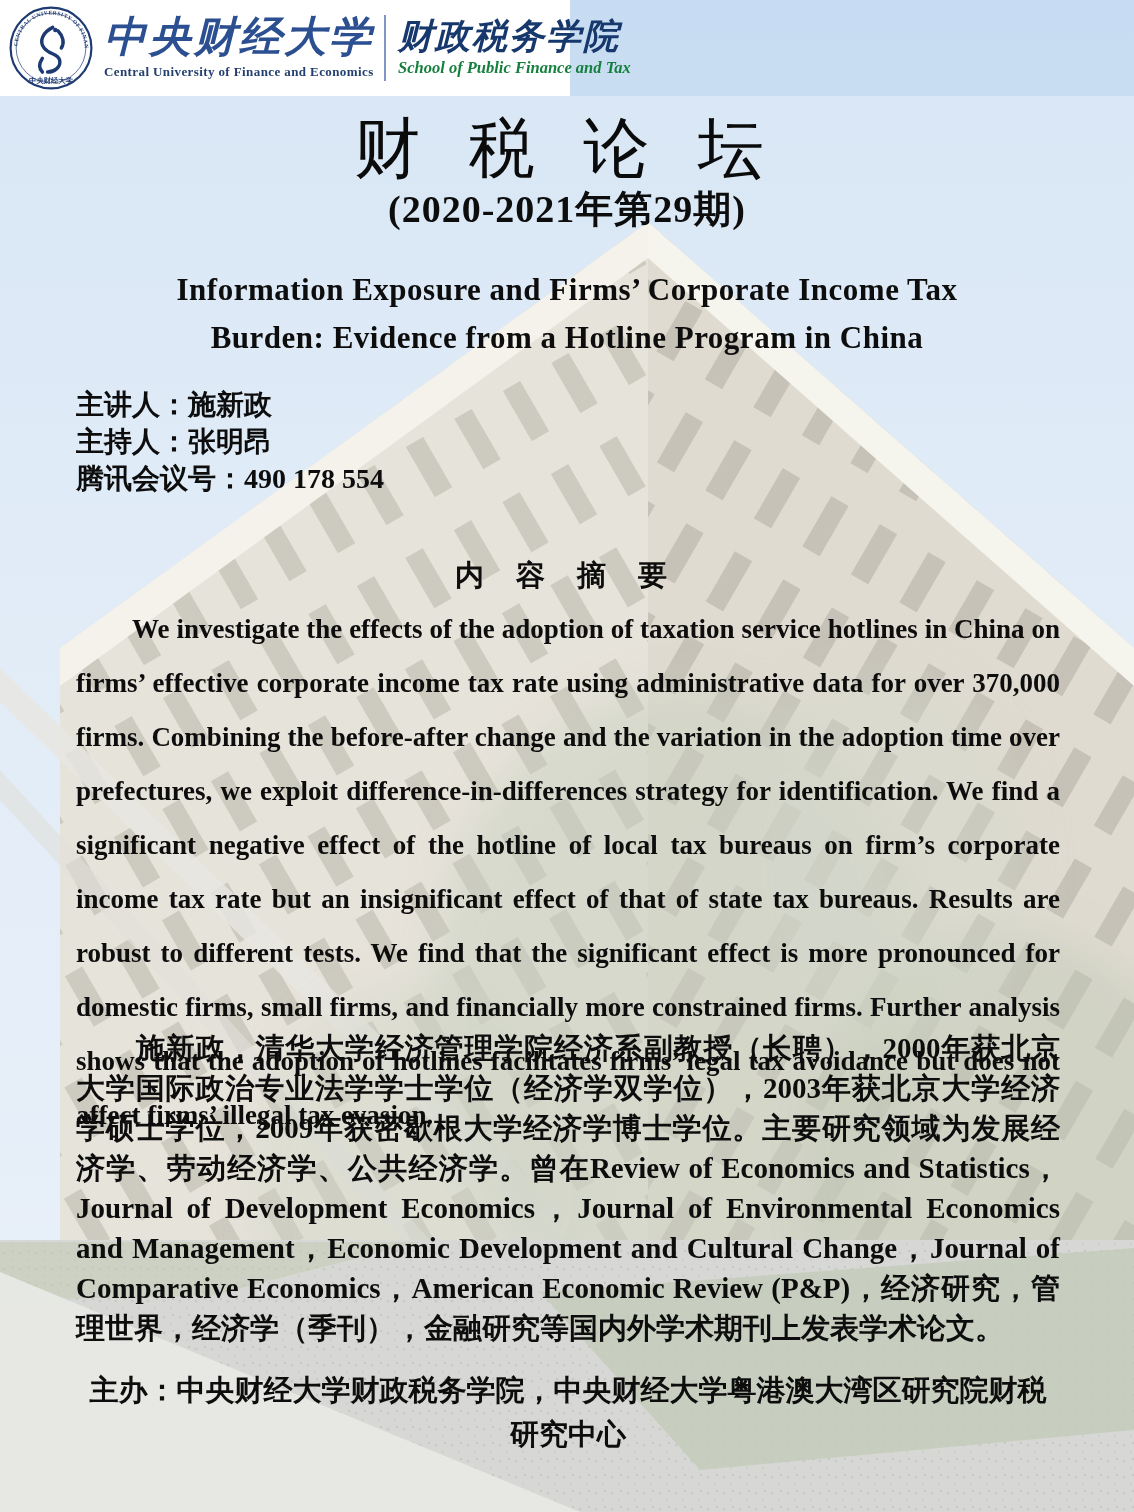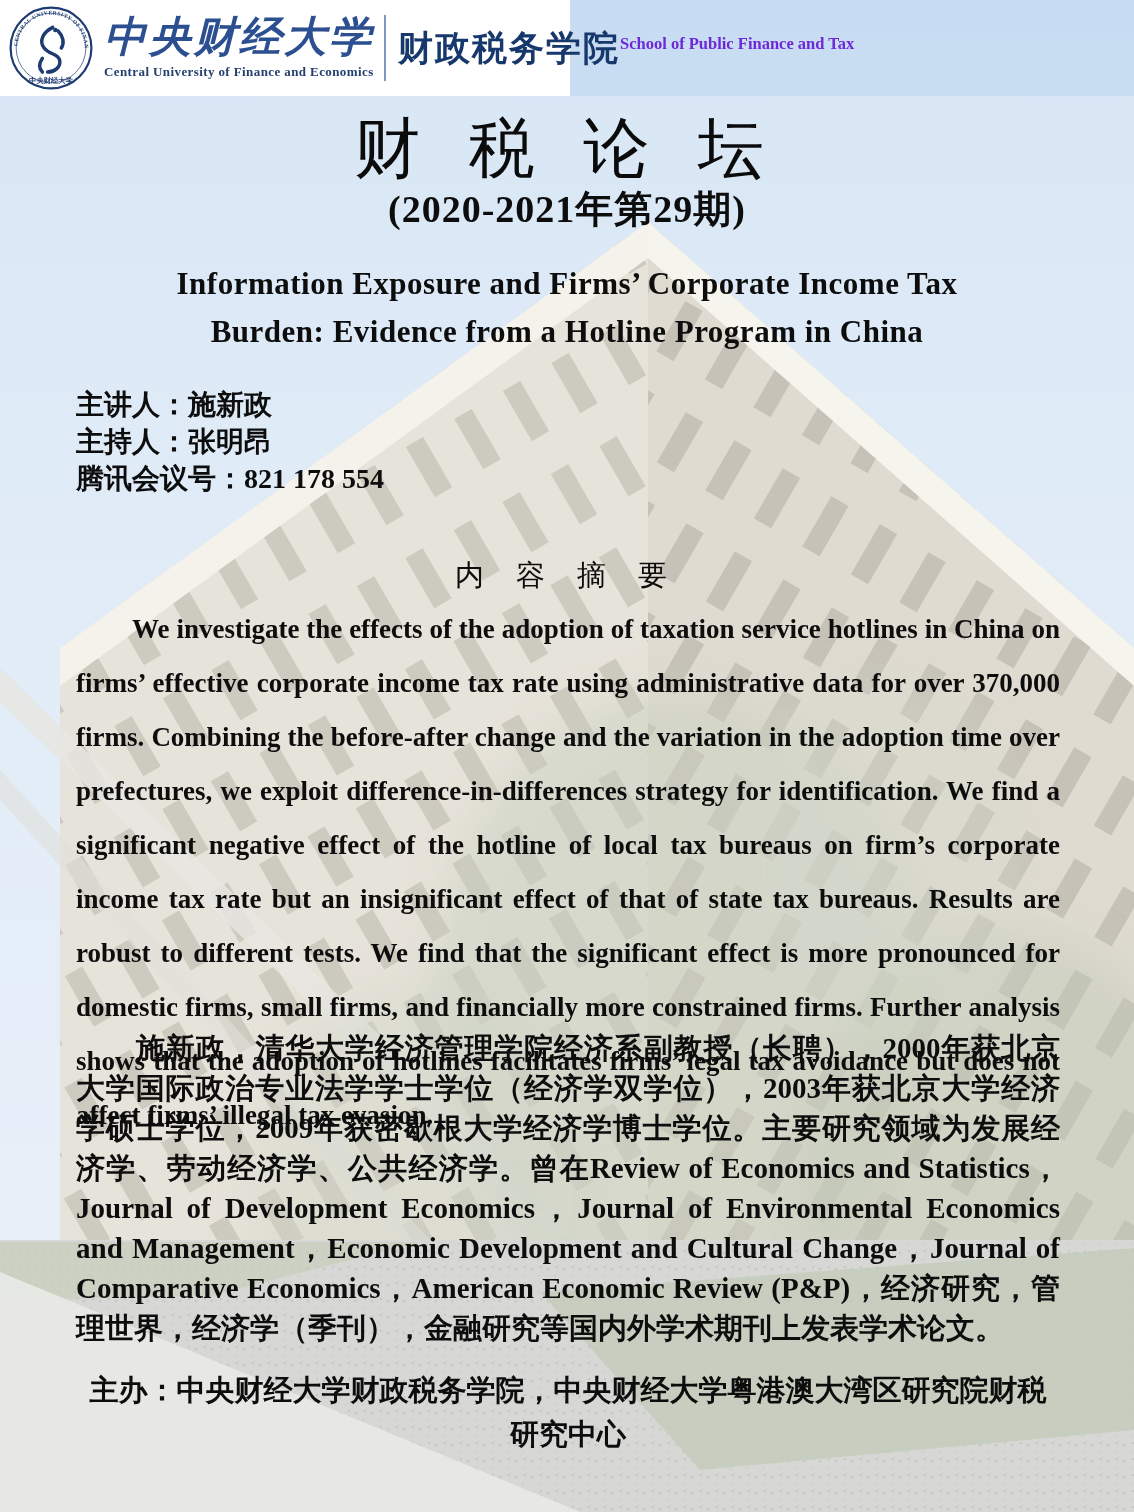--- a/index.html
+++ b/index.html
@@ -22,57 +22,57 @@
   .univ-cn{
     font-family:"Liberation Serif","DejaVu Serif",serif;
     font-size:42px;font-weight:700;font-style:italic;color:#2b4f90;
     letter-spacing:3px;line-height:1;white-space:nowrap;
   }
   .univ-en{
     font-size:13px;font-weight:700;color:#24406f;letter-spacing:0.4px;
     margin-top:6px;white-space:nowrap;
   }
   .v-divider{width:2px;height:66px;background:#7d96c2;margin:0 12px 0 10px;flex:0 0 auto;}
-  .school-block{display:flex;flex-direction:row;justify-content:space-between;}
+  .school-block{display:flex;flex-direction:column;justify-content:space-between;font-style:italic;}
   .school-cn{
     font-family:"Liberation Sans","DejaVu Sans",sans-serif;
     font-size:35px;font-weight:900;color:#17386c;letter-spacing:2px;line-height:1.05;white-space:nowrap;
   }
   .school-en{
     font-family:"Liberation Serif","DejaVu Serif",serif;
-    font-size:16.5px;font-weight:700;color:#6d28d9;margin-top:4px;white-space:nowrap;
+    font-size:16.5px;font-weight:700;color:#15803d;margin-top:4px;white-space:nowrap;
   }
 
   
   .forum-title{
     position:absolute;top:104px;left:0;width:100%;text-align:center;
     font-size:66px;font-weight:400;letter-spacing:16px;color:#0b0b0b;
   }
   .forum-issue{
     position:absolute;top:184px;left:0;width:100%;text-align:center;
     font-size:38px;font-weight:700;letter-spacing:1px;
   }
 
   
   .talk-title{
-    position:absolute;top:260px;left:60px;width:1014px;text-align:center;
+    position:absolute;top:266px;left:60px;width:1014px;text-align:center;
     font-size:31px;font-weight:700;line-height:48px;letter-spacing:0.5px;
   }
 
   
   .info{position:absolute;top:386px;left:76px;}
   .info-row{display:flex;font-size:28px;font-weight:700;line-height:37px;white-space:nowrap;}
   .info-label{font-family:"Liberation Sans","DejaVu Sans",sans-serif;}
   .info-value{font-family:"Liberation Serif","DejaVu Serif",serif;}
 
   
   .abstract-heading{
     position:absolute;top:556px;left:0;width:100%;text-align:center;
     font-family:"Liberation Sans","DejaVu Sans",sans-serif;
-    font-size:29px;font-weight:400;letter-spacing:12px;
+    font-size:29px;font-weight:700;letter-spacing:12px;
   }
   .abstract-body{
     position:absolute;top:602px;left:76px;width:984px;
     font-size:27px;font-weight:700;line-height:54px;
     text-align:justify;text-indent:56px;
   }
 
   
   .bio-body{
     position:absolute;top:1028px;left:76px;width:984px;
@@ -189,21 +189,21 @@
     <div class="info-row">
       <span class="info-label">主讲人：</span>
       <span class="info-label">施新政</span>
     </div>
     <div class="info-row">
       <span class="info-label">主持人：</span>
       <span class="info-label">张明昂</span>
     </div>
     <div class="info-row">
       <span class="info-label">腾讯会议号：</span>
-      <span class="info-value">821 178 554</span>
+      <span class="info-value">490 178 554</span>
     </div>
   </div>
 
   <div class="abstract-heading">内 容 摘 要</div>
   <div class="abstract-body">We investigate the effects of the adoption of taxation service hotlines in China on firms’ effective corporate income tax rate using administrative data for over 370,000 firms. Combining the before-after change and the variation in the adoption time over prefectures, we exploit difference-in-differences strategy for identification. We find a significant negative effect of the hotline of local tax bureaus on firm’s corporate income tax rate but an insignificant effect of that of state tax bureaus. Results are robust to different tests. We find that the significant effect is more pronounced for domestic firms, small firms, and financially more constrained firms. Further analysis shows that the adoption of hotlines facilitates firms’ legal tax avoidance but does not affect firms’ illegal tax evasion.</div>
 
   <div class="bio-body">施新政，清华大学经济管理学院经济系副教授（长聘），2000年获北京大学国际政治专业法学学士学位（经济学双学位），2003年获北京大学经济学硕士学位，2009年获密歇根大学经济学博士学位。主要研究领域为发展经济学、劳动经济学、公共经济学。曾在Review of Economics and Statistics，Journal of Development Economics，Journal of Environmental Economics and Management，Economic Development and Cultural Change，Journal of Comparative Economics，American Economic Review (P&amp;P)，经济研究，管理世界，经济学（季刊），金融研究等国内外学术期刊上发表学术论文。</div>
 
   <div class="organizer">主办：中央财经大学财政税务学院，中央财经大学粤港澳大湾区研究院财税研究中心</div>
 

